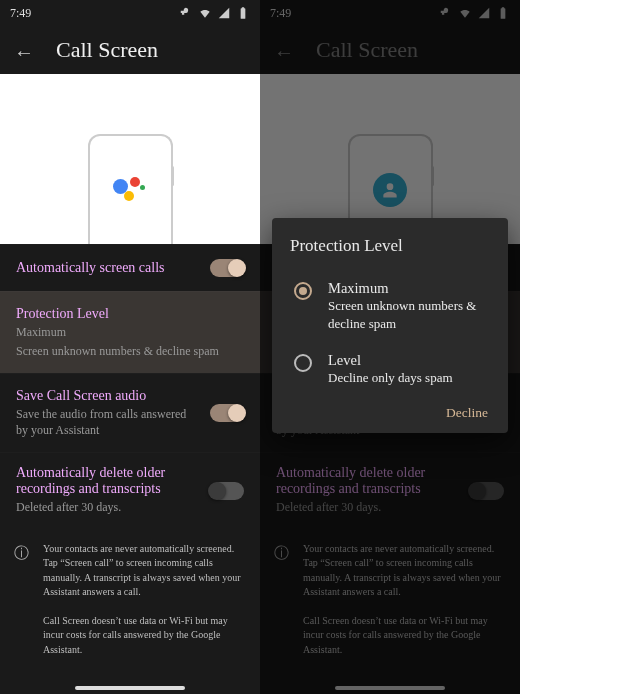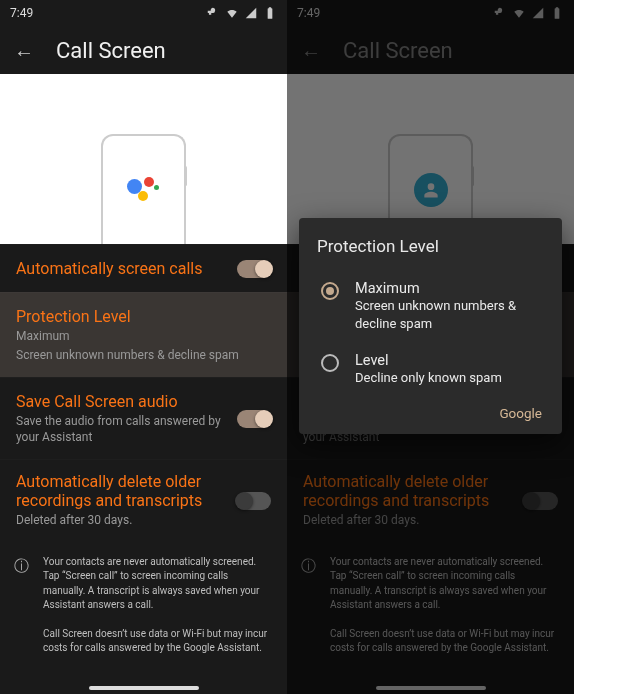--- a/index.html
+++ b/index.html
@@ -1,18 +1,18 @@
 <!DOCTYPE html>
 <html><head>
 <meta charset="utf-8">
 <style>
   * { box-sizing: border-box; margin: 0; padding: 0; }
   html, body { width: 629px; height: 694px; font-family: Roboto, "Helvetica Neue", Arial, sans-serif; background: #fff; overflow: hidden; }
   .wrap { display: flex; width: 629px; height: 694px; }
-  .phone { position: relative; width: 287px; height: 694px; background: #1a1a1a; color: #e8e8e8; overflow: hidden; }
+  .phone { position: relative; width: 260px; height: 694px; background: #1a1a1a; color: #e8e8e8; overflow: hidden; font-family: Liberation Serif, serif; }
   .phone.right .scrim { position: absolute; inset: 0; background: rgba(0,0,0,0.55); z-index: 5; }
   
   .status { display: flex; justify-content: space-between; align-items: center; height: 26px; padding: 0 10px; font-size: 12px; color: #ddd; background:#1a1a1a; }
   .status .icons { display: flex; gap: 5px; align-items: center; }
   
   .appbar { display: flex; align-items: center; gap: 22px; height: 48px; padding: 0 14px; background:#1a1a1a; }
   .appbar .title { font-size: 22px; font-weight: 400; color: #f0f0f0; }
   .back { font-size: 20px; color: #ccc; }
   
   .hero { height: 170px; background: #fff; display: flex; align-items: flex-end; justify-content: center; }
@@ -22,21 +22,21 @@
   .dot { position:absolute; border-radius:50%; }
   .dot.blue { width:15px; height:15px; background:#4285F4; left:0; top:6px; }
   .dot.red { width:10px; height:10px; background:#EA4335; left:17px; top:4px; }
   .dot.yellow { width:10px; height:10px; background:#FBBC05; left:11px; top:18px; }
   .dot.green { width:5px; height:5px; background:#34A853; left:27px; top:12px; }
   .avatar-circle { width:34px; height:34px; border-radius:50%; background:#35b1d6; display:flex; align-items:center; justify-content:center; }
   .avatar-circle svg { width:20px; height:20px; fill:#fff; }
   
   .row { padding: 14px 16px; display:flex; align-items:center; gap:12px; border-top: 1px solid rgba(255,255,255,0.02); }
   .row .txt { flex:1; }
-  .row .ttl { font-size: 16px; color:#f97316; }
+  .row .ttl { font-size: 14px; color:#f0abfc; }
   .row .sub { font-size: 12px; color:#999; margin-top:3px; line-height:1.3; }
   .row.highlight { background:#3a3633; }
   .row.tight { padding-top:12px; padding-bottom:12px; }
   
   .toggle { width:34px; height:18px; border-radius:10px; position:relative; flex-shrink:0; }
   .toggle .knob { position:absolute; width:18px; height:18px; border-radius:50%; top:0; }
   .toggle.on { background:#9a8576; }
   .toggle.on .knob { background:#e5cdb9; right:-2px; box-shadow:0 1px 3px rgba(0,0,0,.5); }
   .toggle.off { background:#555; }
   .toggle.off .knob { background:#3b3b3b; left:-2px; box-shadow:0 1px 3px rgba(0,0,0,.5); }
@@ -238,25 +238,25 @@
           <div class="ot">Maximum</div>
           <div class="os">Screen unknown numbers &amp; decline spam</div>
         </div>
       </div>
 
 
       <div class="opt">
         <div class="radio unsel"></div>
         <div>
           <div class="ot">Level</div>
-          <div class="os">Decline only known spam</div>
+          <div class="os">Decline only days spam</div>
         </div>
       </div>
 
       <div class="actions">
-        <span class="cancel">Google</span>
+        <span class="cancel">Decline</span>
       </div>
     </div>
 
     <div class="navhandle"></div>
   </div>
 
 </div>
 
 </body></html>

